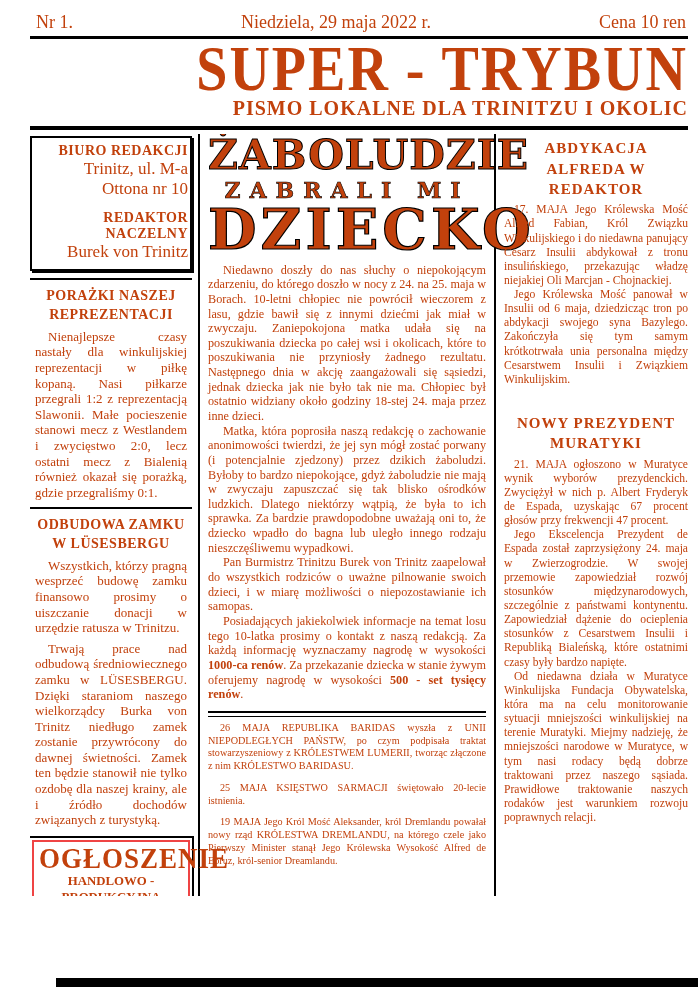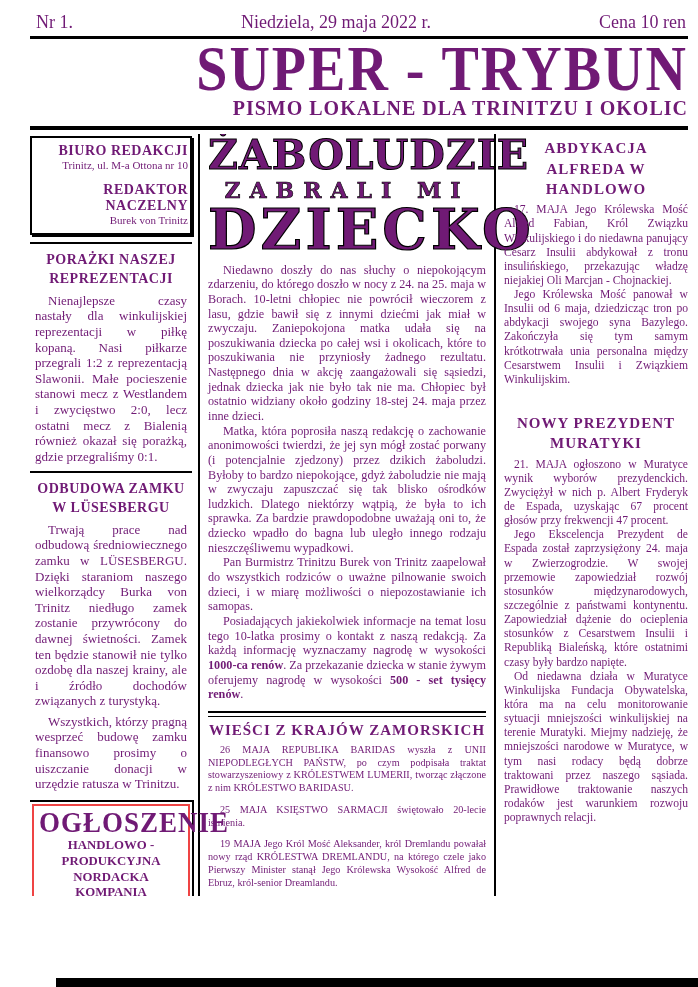--- a/index.html
+++ b/index.html
@@ -1,20 +1,20 @@
 <!DOCTYPE html>
 <html lang="pl"><head>
 <meta charset="utf-8">
 <style>
   html,body{margin:0;padding:0;background:#fff;}
   .page{
     position:relative;
     width:698px;height:987px;
     box-sizing:border-box;
-    background:#fff;color:#701a75;
+    background:#fff;color:#c2410c;
     font-family:"Liberation Serif", serif;
     padding:10px 10px 0 30px;
     overflow:hidden;
   }
   
   .dateline{
     display:flex;justify-content:space-between;align-items:baseline;
     font-size:18px;padding:2px 2px 3px 6px;
     border-bottom:3px solid #000;
   }
@@ -27,21 +27,21 @@
   .masthead-sub{font-size:20px;font-weight:bold;letter-spacing:1px;margin-top:-2px;}
   
   .columns{display:grid;grid-template-columns:168px 298px 1fr;margin-top:4px;height:762px;overflow:hidden;}
   .col-left{padding:2px 6px 0 0;}
   .col-center{border-left:2px solid #000;border-right:2px solid #000;padding:0 8px;}
   .col-right{padding:2px 0 0 8px;}
   
   .bureau-box{border:2px solid #000;box-shadow:2px 2px 0 #000;text-align:right;padding:5px 2px 7px;}
   .bureau-heading,.bureau-role{font-weight:bold;font-size:14px;letter-spacing:0.5px;}
   .bureau-role{margin-top:11px;}
-  .bureau-address,.bureau-editor{font-size:11px;}
+  .bureau-address,.bureau-editor{font-size:17px;}
   .bureau-contact{font-size:9.3px;margin-top:9px;}
   .col-sep{border:none;border-top:2px solid #000;margin:7px 0;}
   .article-title{font-weight:bold;font-size:14px;text-align:center;line-height:1.3;letter-spacing:0.5px;margin:2px 0 3px;}
   .left-body p{font-size:13px;line-height:1.2;text-align:justify;text-indent:13px;margin:5px;}
   .ad-box{border:2px solid #ef4444;outline:2px solid #000;outline-offset:2px;text-align:center;padding:2px 5px 8px;margin:12px 2px 0 2px;}
   .ad-title{font-size:27px;font-weight:bold;letter-spacing:1px;line-height:1.1;transform:scaleY(1.12);}
   .ad-company{font-size:12.8px;font-weight:bold;line-height:1.25;}
   .ad-seeking{font-size:14px;letter-spacing:0.4px;margin-top:7px;}
   .ad-conditions{font-size:11px;line-height:1.25;margin-top:7px;}
   
@@ -91,22 +91,22 @@
 
       <div class="left-body">
         <div class="article-title">PORAŻKI NASZEJ REPREZENTACJI</div>
         <p>Nienajlepsze czasy nastały dla winkulijskiej reprezentacji w piłkę kopaną. Nasi piłkarze przegrali 1:2 z reprezentacją Slawonii. Małe pocieszenie stanowi mecz z Westlandem i zwycięstwo 2:0, lecz ostatni mecz z Bialenią również okazał się porażką, gdzie przegraliśmy 0:1.</p>
       </div>
 
       <hr class="col-sep">
 
       <div class="left-body">
         <div class="article-title">ODBUDOWA ZAMKU W LÜSESBERGU</div>
+        <p>Wszystkich, którzy pragną wesprzeć budowę zamku finansowo prosimy o uiszczanie donacji w urzędzie ratusza w Trinitzu.</p>
         <p>Trwają prace nad odbudową średniowiecznego zamku w LÜSESBERGU. Dzięki staraniom naszego wielkorządcy Burka von Trinitz niedługo zamek zostanie przywrócony do dawnej świetności. Zamek ten będzie stanowił nie tylko ozdobę dla naszej krainy, ale i źródło dochodów związanych z turystyką.</p>
-        <p>Wszystkich, którzy pragną wesprzeć budowę zamku finansowo prosimy o uiszczanie donacji w urzędzie ratusza w Trinitzu.</p>
       </div>
 
       <div class="ad-box">
         <div class="ad-title">OGŁOSZENIE</div>
         <div class="ad-company">
           <div>HANDLOWO - PRODUKCYJNA</div>
           <div>NORDACKA KOMPANIA</div>
         </div>
         <div class="ad-conditions">
           <div>Dobre warunki prace, wysokie płace.</div>
@@ -127,31 +127,30 @@
       <div class="story">
         <p>Niedawno doszły do nas słuchy o niepokojącym zdarzeniu, do którego doszło w nocy z 24. na 25. maja w Borach. 10-letni chłopiec nie powrócił wieczorem z lasu, gdzie bawił się z innymi dziećmi jak miał w zwyczaju. Zaniepokojona matka udała się na poszukiwania dziecka po całej wsi i okolicach, które to poszukiwania nie przyniosły żadnego rezultatu. Następnego dnia w akcję zaangażowali się sąsiedzi, jednak dziecka jak nie było tak nie ma. Chłopiec był ostatnio widziany około godziny 18-stej 24. maja przez inne dzieci.</p>
         <p>Matka, która poprosiła naszą redakcję o zachowanie anonimowości twierdzi, że jej syn mógł zostać porwany (i potencjalnie zjedzony) przez dzikich żaboludzi. Byłoby to bardzo niepokojące, gdyż żaboludzie nie mają w zwyczaju zapuszczać się tak blisko ośrodków ludzkich. Dlatego niektórzy wątpią, że była to ich sprawka. Za bardzie prawdopodobne uważają oni to, że dziecko wpadło do bagna lub uległo innego rodzaju nieszczęśliwemu wypadkowi.</p>
         <p>Pan Burmistrz Trinitzu Burek von Trinitz zaapelował do wszystkich rodziców o uważne pilnowanie swoich dzieci, i w miarę możliwości o niepozostawianie ich samopas.</p>
         <p><span>Posiadających jakiekolwiek informacje na temat losu tego 10-latka prosimy o kontakt z naszą redakcją. Za każdą informację wyznaczamy nagrodę w wysokości </span><b>1000-ca renów</b><span>. Za przekazanie dziecka w stanie żywym oferujemy nagrodę w wysokości </span><b>500 - set tysięcy renów</b><span>.</span></p>
       </div>
 
       <div class="double-rule"></div>
 
       <div class="overseas">
-        <div class="overseas-title">WIEŚCI Z KRAJÓW ZAMORSKICH</div>
         <p>26 MAJA REPUBLIKA BARIDAS wyszła z UNII NIEPODLEGŁYCH PAŃSTW, po czym podpisała traktat stowarzyszeniowy z KRÓLESTWEM LUMERII, tworząc złączone z nim KRÓLESTWO BARIDASU.</p>
         <p>25 MAJA KSIĘSTWO SARMACJI świętowało 20-lecie istnienia.</p>
         <p>19 MAJA Jego Król Mość Aleksander, król Dremlandu powałał nowy rząd KRÓLESTWA DREMLANDU, na którego czele jako Pierwszy Minister stanął Jego Królewska Wysokość Alfred de Ebruz, król-senior Dreamlandu.</p>
       </div>
     </div>
 
     <div class="col-right">
 
       <div class="right-article">
-        <div class="article-title">ABDYKACJA ALFREDA W HANDLOWO</div>
+        <div class="article-title">ABDYKACJA ALFREDA W REDAKTOR</div>
         <p>17. MAJA Jego Królewska Mość Alfred Fabian, Król Związku Winkulijskiego i do niedawna panujący Cesarz Insulii abdykował z tronu insulińskiego, przekazując władzę niejakiej Oli Marcjan - Chojnackiej.</p>
         <p>Jego Królewska Mość panował w Insulii od 6 maja, dziedzicząc tron po abdykacji swojego syna Bazylego. Zakończyła się tym samym krótkotrwała unia personalna między Cesarstwem Insulii i Związkiem Winkulijskim.</p>
       </div>
 
       <div class="right-article">
         <div class="article-title">NOWY PREZYDENT MURATYKI</div>
         <p>21. MAJA ogłoszono w Muratyce wynik wyborów prezydenckich. Zwyciężył w nich p. Albert Fryderyk de Espada, uzyskając 67 procent głosów przy frekwencji 47 procent.</p>
         <p>Jego Ekscelencja Prezydent de Espada został zaprzysiężony 24. maja w Zwierzogrodzie. W swojej przemowie zapowiedział rozwój stosunków międzynarodowych, szczególnie z państwami kontynentu. Zapowiedział dążenie do ocieplenia stosunków z Cesarstwem Insulii i Republiką Bialeńską, które ostatnimi czasy były bardzo napięte.</p>
         <p>Od niedawna działa w Muratyce Winkulijska Fundacja Obywatelska, która ma na celu monitorowanie sytuacji mniejszości winkulijskiej na terenie Muratyki. Miejmy nadzieję, że mniejszości narodowe w Muratyce, w tym nasi rodacy będą dobrze traktowani przez naszego sąsiada. Prawidłowe traktowanie naszych rodaków jest warunkiem rozwoju poprawnych relacji.</p>
       </div>

